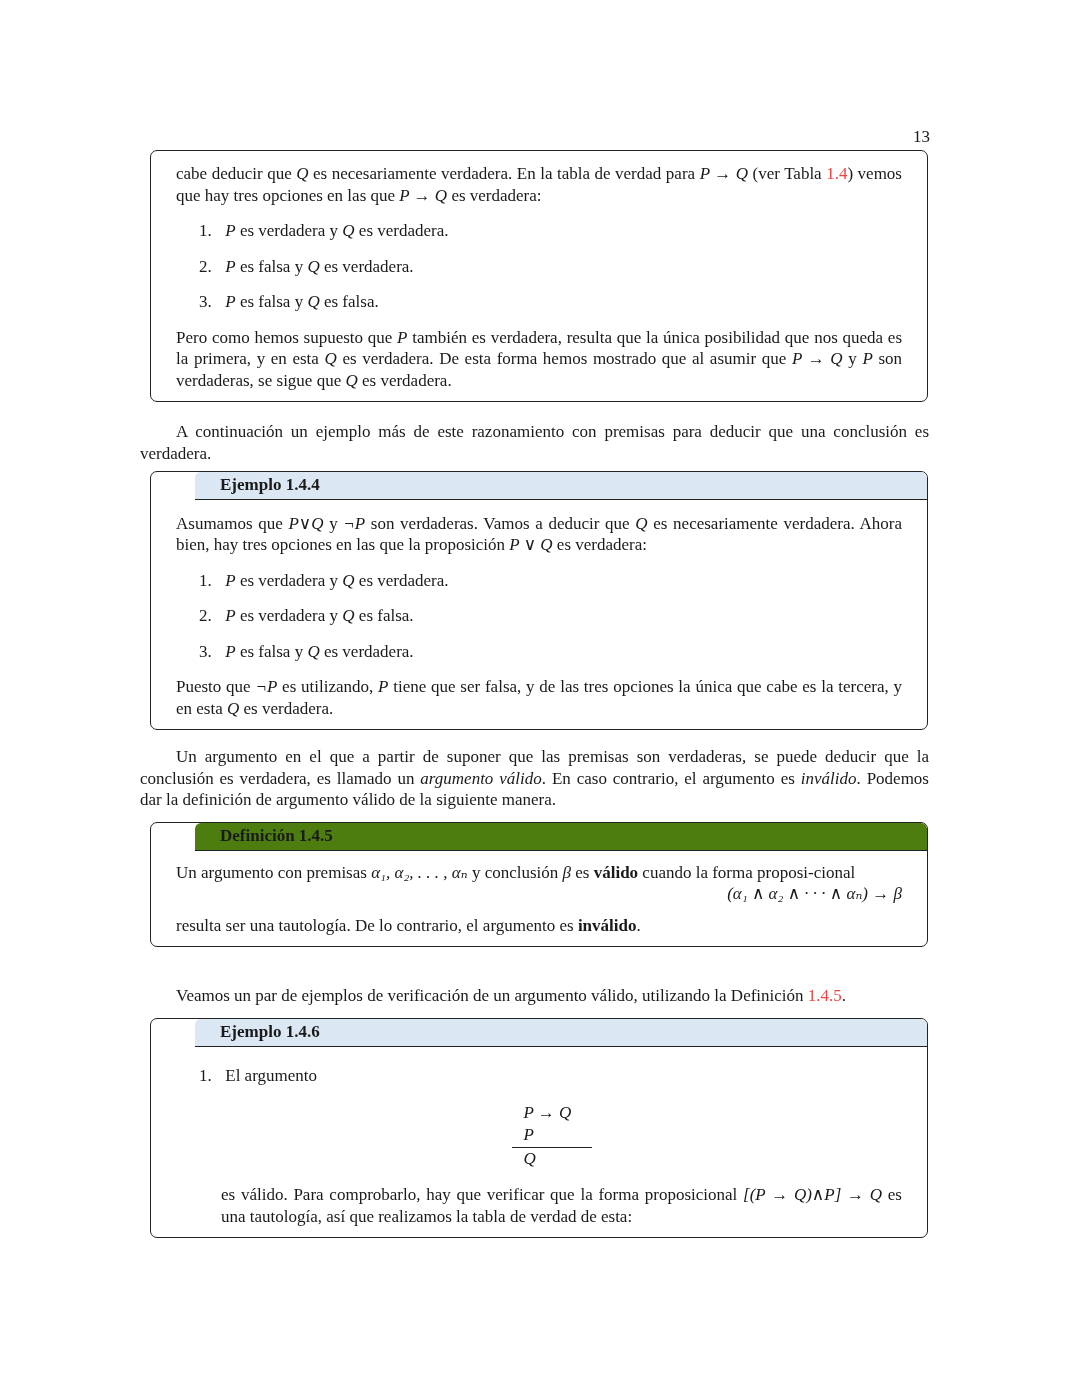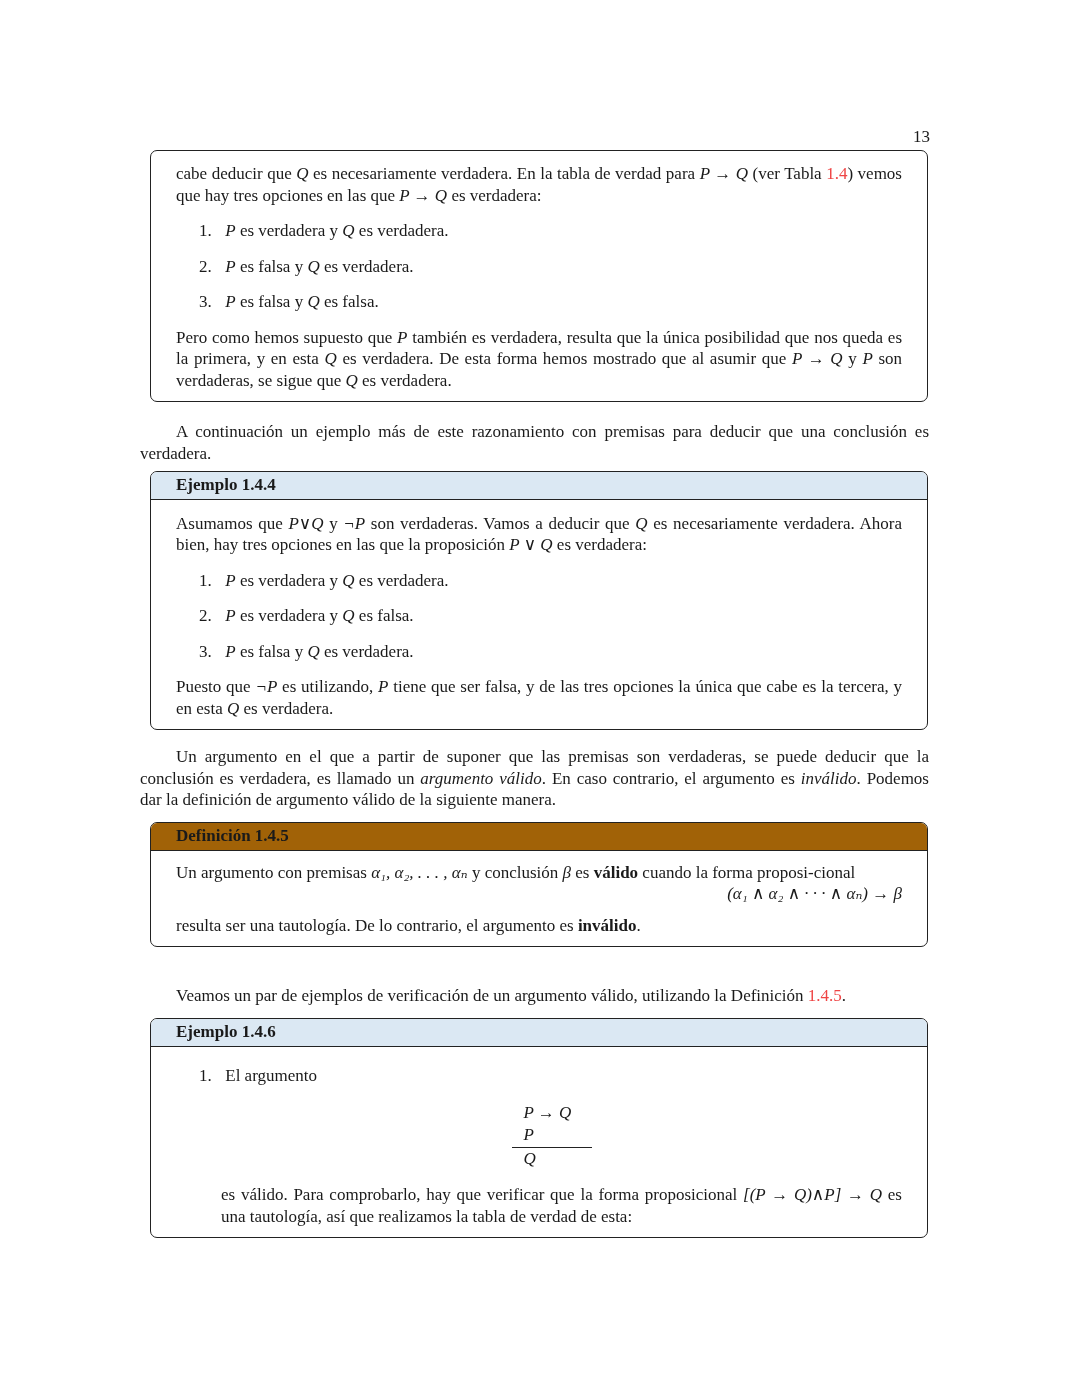--- a/index.html
+++ b/index.html
@@ -9,24 +9,24 @@
     color: #1a1a1a; font-size: 17px; line-height: 21.5px;
   }
   .page-number { position: absolute; top: 126px; right: 150px; font-size: 17px; }
   .box {
     position: absolute; left: 150px; width: 778px;
     border: 1.5px solid #222; border-radius: 7px; background: #fff;
     box-sizing: border-box;
   }
   .box-head {
     padding: 2px 25px 3px 25px; font-weight: bold; font-size: 17px;
-    border-bottom: 1.5px solid #222; border-radius: 6px 6px 0 0;
+    border-bottom: 1.5px solid #222; border-radius: 6px 6px 0 0; margin-left: 44px;
   }
   .box-head.blue { background: #dbe8f3; }
-  .box-head.yellow { background: #a16207; }
+  .box-head.yellow { background: #4d7c0f; }
   .box-body { padding: 10px 25px 10px 25px; }
   p { margin: 0; text-align: justify; }
   .para { position: absolute; left: 140px; width: 789px; text-align: justify; }
   .indent { text-indent: 36px; }
   ol { margin: 14px 0 14px 0; padding-left: 45px; list-style: none; }
   ol li { margin-bottom: 14px; }
   ol li:last-child { margin-bottom: 0; }
   .num { display: inline-block; width: 22px; margin-left: -22px; }
   i, .m { font-style: italic; }
   .link { color: #ef4444; }

